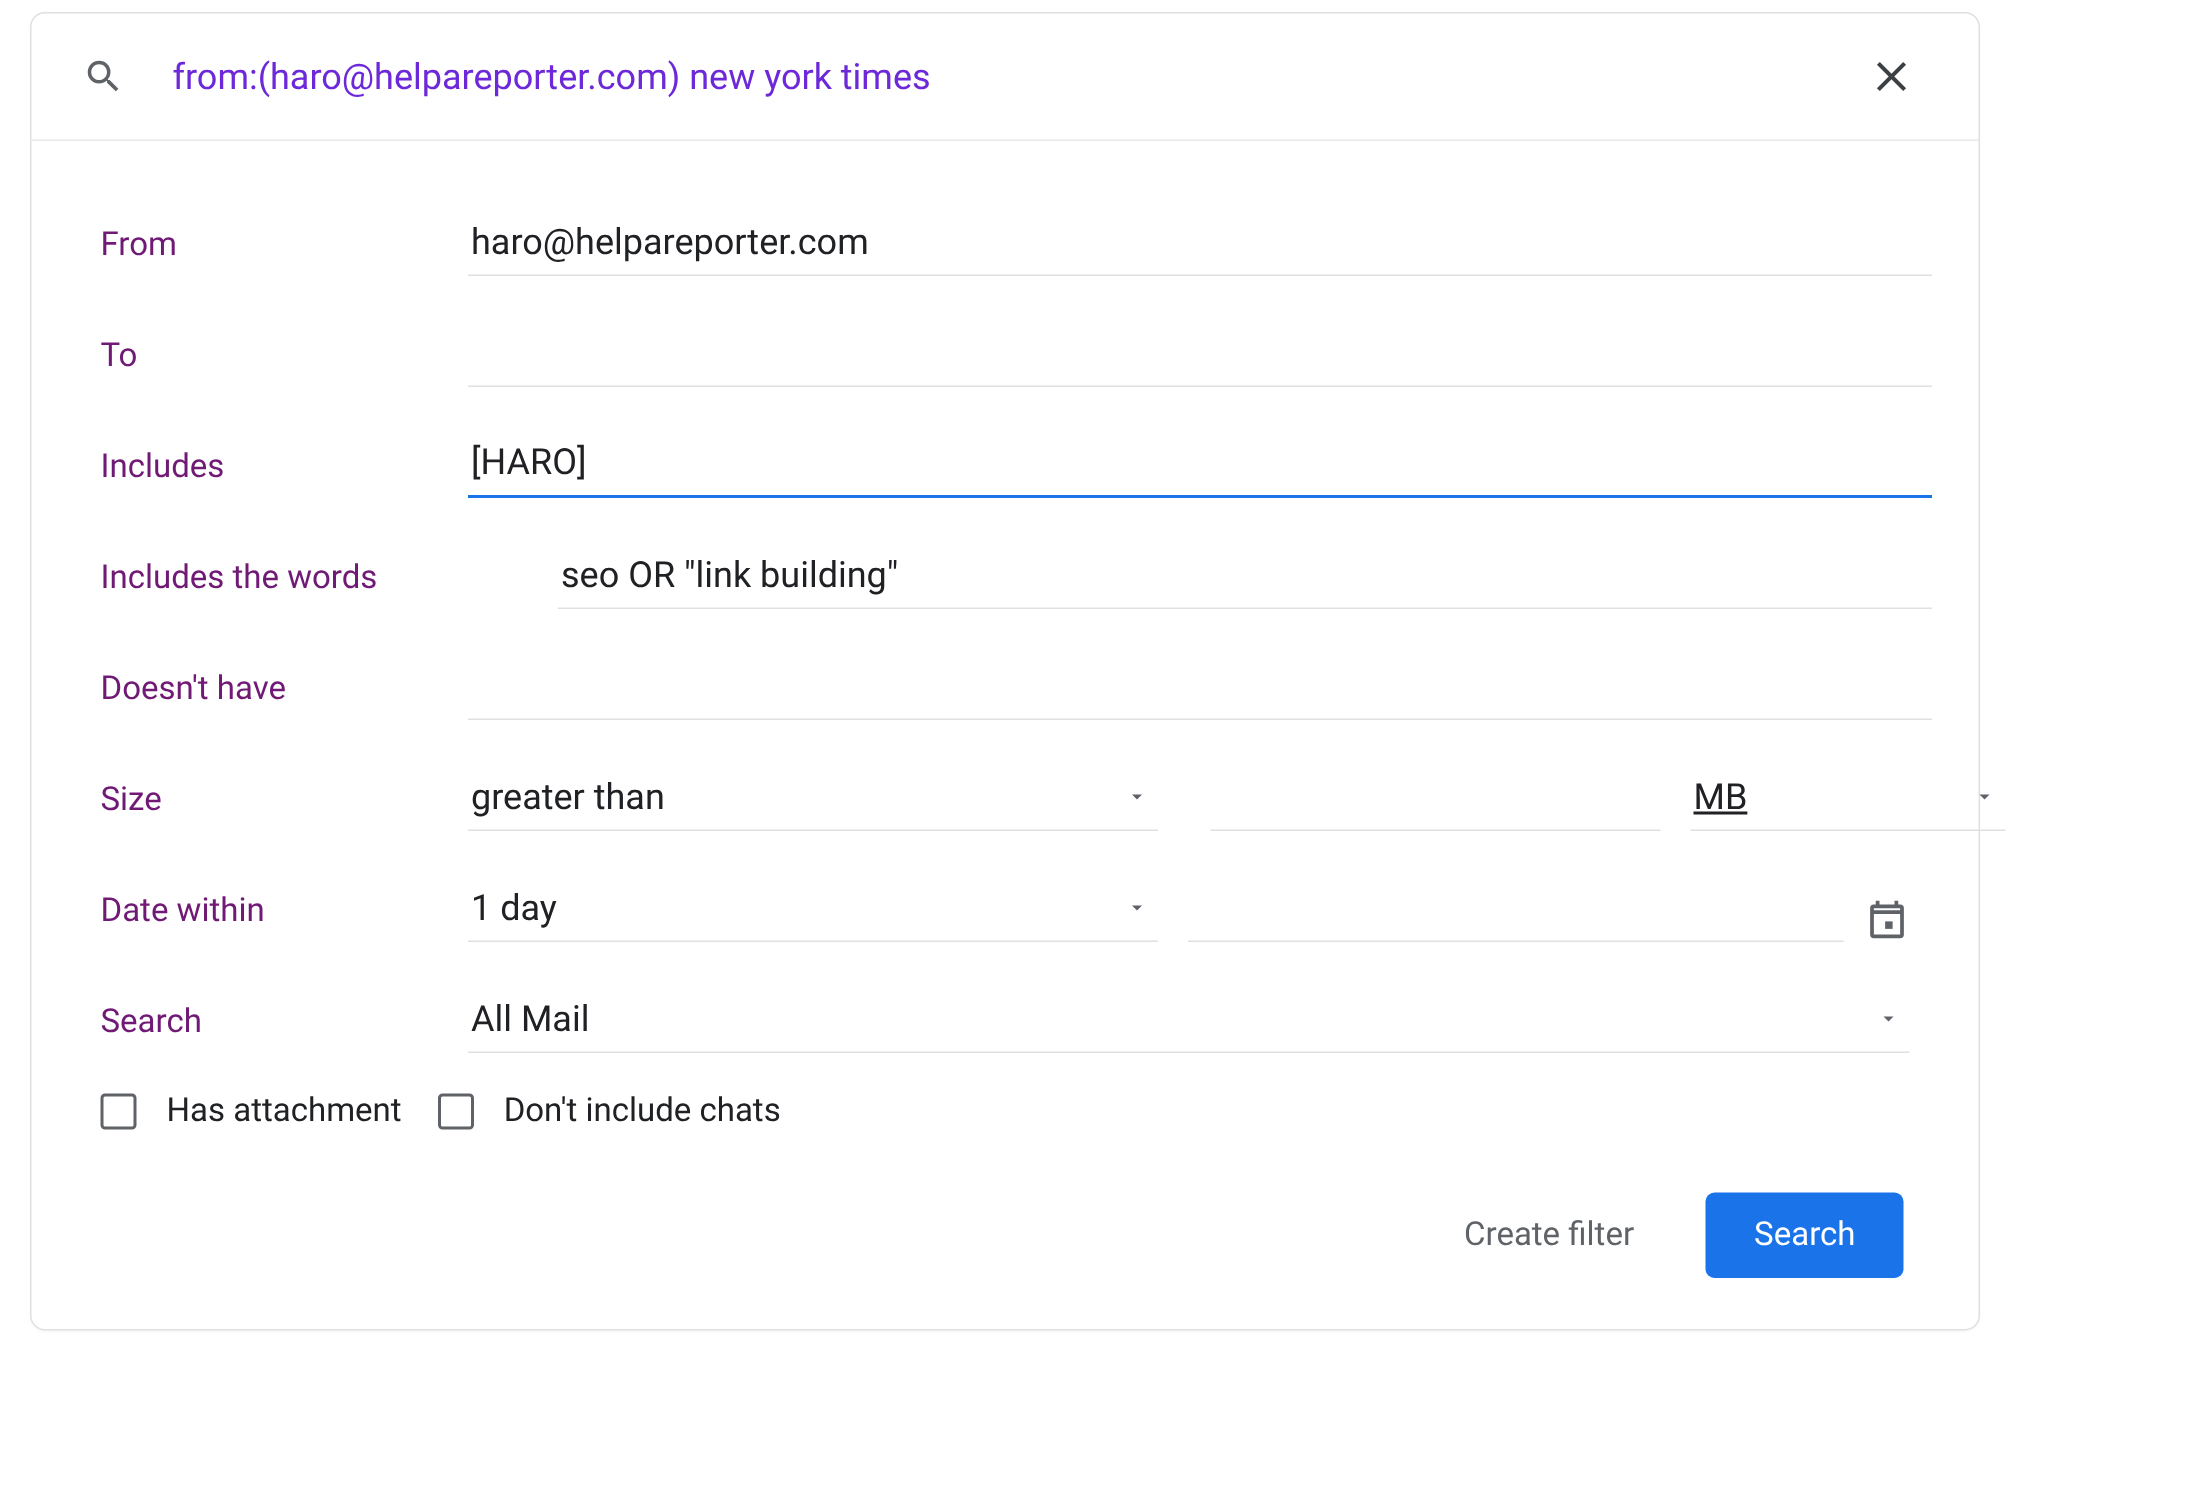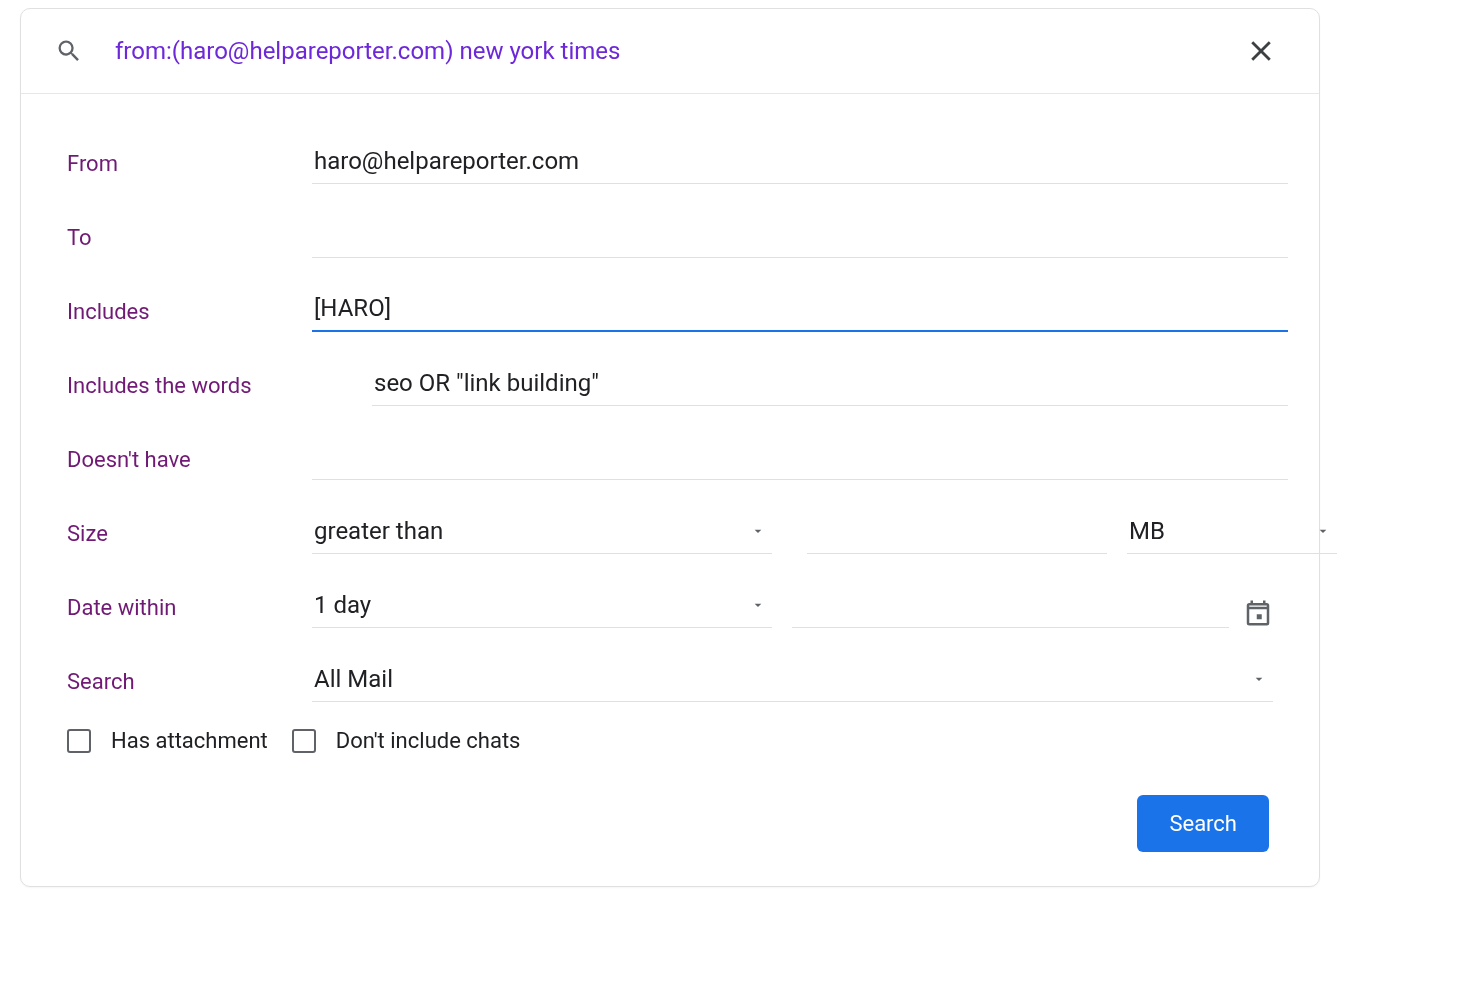--- a/index.html
+++ b/index.html
@@ -88,21 +88,21 @@
   .dd {
     display: flex;
     justify-content: space-between;
     align-items: center;
     cursor: pointer;
     padding-right: 6px;
   }
   .dd .caret svg { width:16px; height:16px; fill:#5f6368; display:block; }
   .size-row .dd1 { flex: 0 0 460px; }
   .size-row .num { flex: 0 0 300px; }
-  .size-row .unit { flex: 0 0 210px; }
+  .size-row .unit { flex: 0 0 210px; text-decoration: underline; }
   .date-row .dd1 { flex: 0 0 460px; gap: 12px; }
   .date-row .datefield { flex: 1; display:flex; align-items:flex-end; gap:14px; }
   .date-row .datefield .underline { flex:1; border-bottom:1px solid #e0e0e0; height: 34px; }
   .calendar-icon svg { width:30px; height:30px; fill:#5f6368; display:block; }
 
   
   .check-row { display:flex; gap:24px; margin-top: 16px; margin-bottom: 42px; align-items:center; }
   .check { display:flex; align-items:center; gap:20px; cursor:pointer; }
   .box {
     width: 24px; height: 24px;
@@ -249,17 +249,18 @@
         <span class="box"></span>
         <span class="check-label">Has attachment</span>
       </label>
       <label class="check">
         <span class="box"></span>
         <span class="check-label">Don't include chats</span>
       </label>
     </div>
 
     <div class="footer">
+      <span class="link-btn">Create filter</span>
       <button class="primary-btn">Search</button>
     </div>
 
   </div>
 </div>
 
 </body></html>

